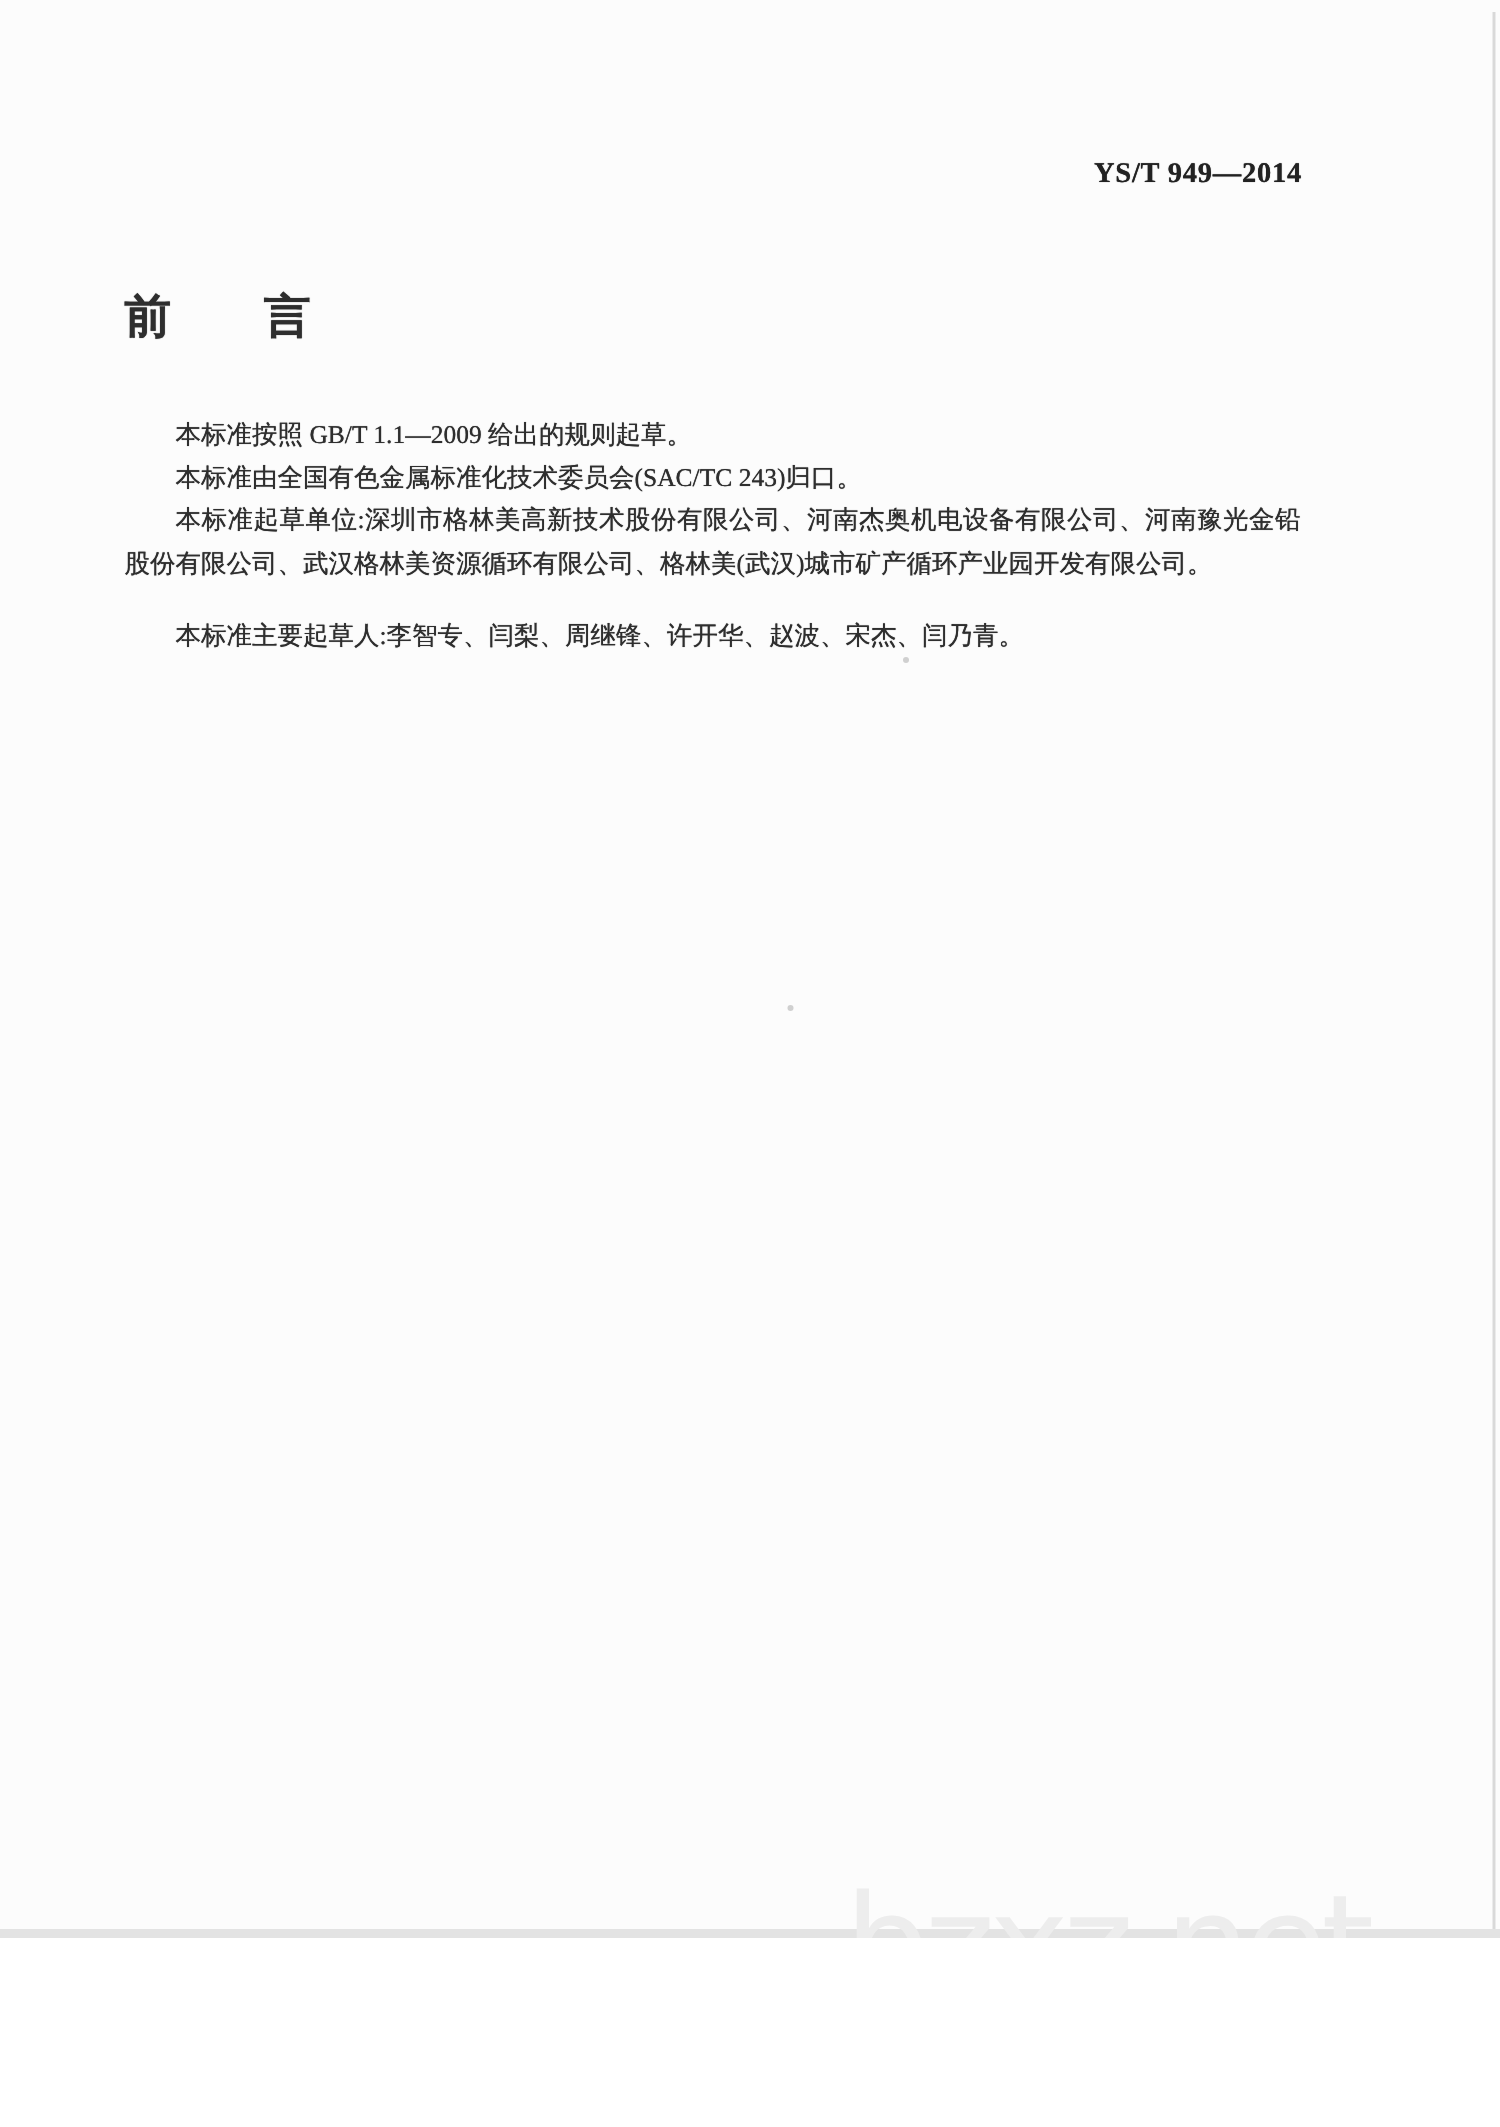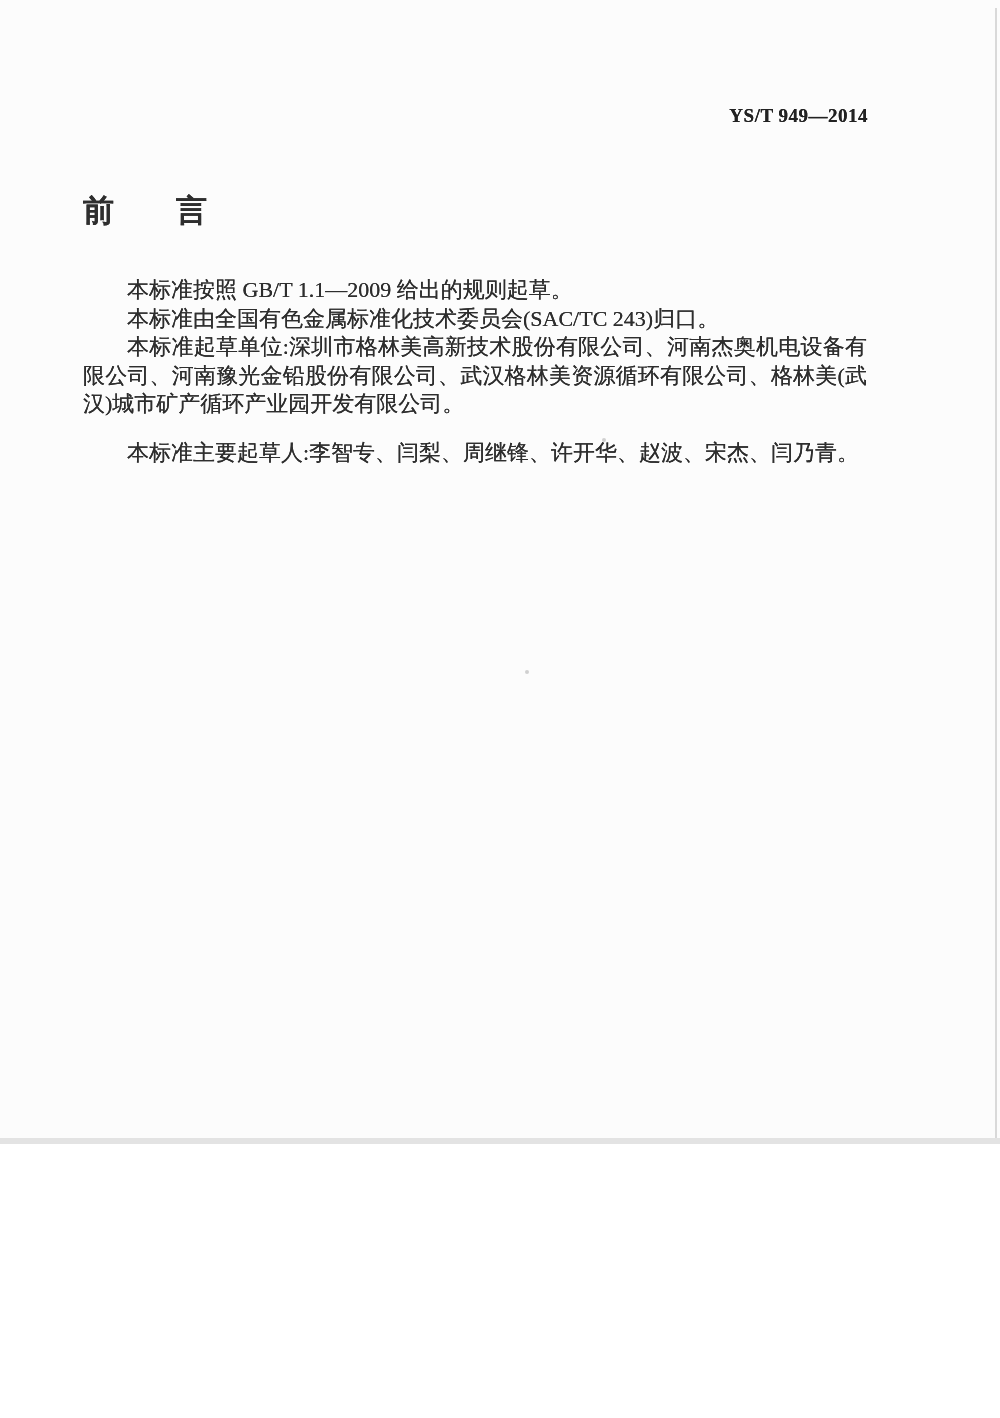--- a/index.html
+++ b/index.html
@@ -9,21 +9,21 @@
   }
   * { margin: 0; padding: 0; box-sizing: border-box; }
   html, body { background: #ffffff; }
   body {
     font-family: "Liberation Serif", "DejaVu Serif", serif;
     width: 1000px;
   }
   .page {
     position: relative;
     width: 1000px;
-    height: 1144px;
+    height: 1292px;
     background: #fcfcfc;
     overflow: hidden;
   }
   
   .doc-header {
     position: absolute;
     top: 105px;
     right: 132px;
     font-size: 19px;
     font-weight: bold;
@@ -42,21 +42,21 @@
     color: var(--text-color, #2e2e2e);
     text-shadow: 0 0 0.6px currentColor;
     font-family: "Liberation Sans", "DejaVu Sans", sans-serif;
   }
   
   .doc-body {
     position: absolute;
     top: 276px;
     left: 83px;
     width: 784px;
-    font-size: 22px;
+    font-size: 17px;
     line-height: 28.6px;
     text-align: justify;
     color: var(--text-color, #2e2e2e);
     text-shadow: 0 0 0.5px currentColor;
   }
   .doc-body p {
     text-indent: 2em;
     margin: 0;
   }
   .doc-body p.para-drafters { margin-top: 20px; }

